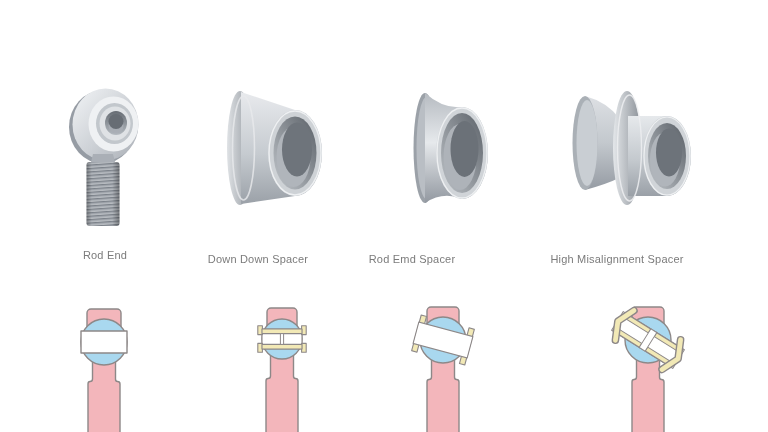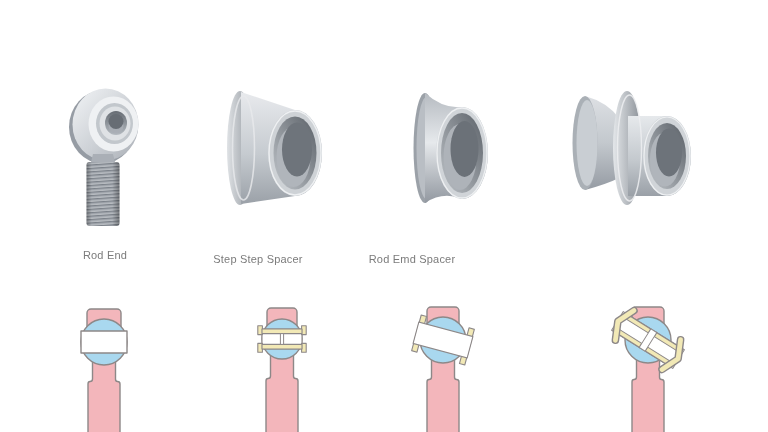--- a/index.html
+++ b/index.html
@@ -137,22 +137,23 @@
     <path d="M73,38 H112 A24,40 0 0 1 112,118 H73 Z" fill="url(#hm-body)"></path>
     <ellipse cx="74.5" cy="70" rx="12" ry="53" fill="none" stroke="#edeff1" stroke-width="1.4" opacity=".85"></ellipse>
     <ellipse cx="112" cy="78" rx="24" ry="40" fill="#d0d4d8"></ellipse>
     <ellipse cx="112" cy="78" rx="23" ry="39" fill="none" stroke="#eef0f2" stroke-width="1.2"></ellipse>
     <ellipse cx="112" cy="78" rx="19" ry="33" fill="url(#hm-bore)"></ellipse>
     <ellipse cx="110" cy="81.5" rx="15" ry="27" fill="#b0b5bb"></ellipse>
     <ellipse cx="114" cy="74.5" rx="13" ry="24" fill="#6d737a"></ellipse>
   </svg>
 
   <div class="lbl" style="left:105px;top:201px">Rod End</div>
-  <div class="lbl" style="left:258px;top:205px">Step Step Spacer</div>
+  <div class="lbl" style="left:258px;top:205px">Down Down Spacer</div>
   <div class="lbl" style="left:412px;top:205px">Rod Emd Spacer</div>
+  <div class="lbl" style="left:617px;top:205px">High Misalignment Spacer</div>
 
   <svg class="art" style="left:29px;top:242px" width="150" height="160" viewBox="0 0 150 160">
     <rect x="58" y="19" width="34" height="28" rx="4" class="pk ol"></rect>
     <path d="M63.5,56 V89 Q63.5,91.5 61,91.5 Q59,91.5 59,94 V147 Q59,150 62,150 H88 Q91,150 91,147 V94 Q91,91.5 88.5,91.5 Q86.5,91.5 86.5,89 V56 Z" class="pk ol"></path>
     <circle cx="75" cy="52" r="23" class="bl ol"></circle>
     <rect x="52" y="41" width="46" height="22" class="wh ol"></rect>
   </svg>
 
   <svg class="art" style="left:207px;top:239px" width="150" height="160" viewBox="0 0 150 160">
     <rect x="60" y="21" width="30" height="26" rx="4" class="pk ol"></rect>

